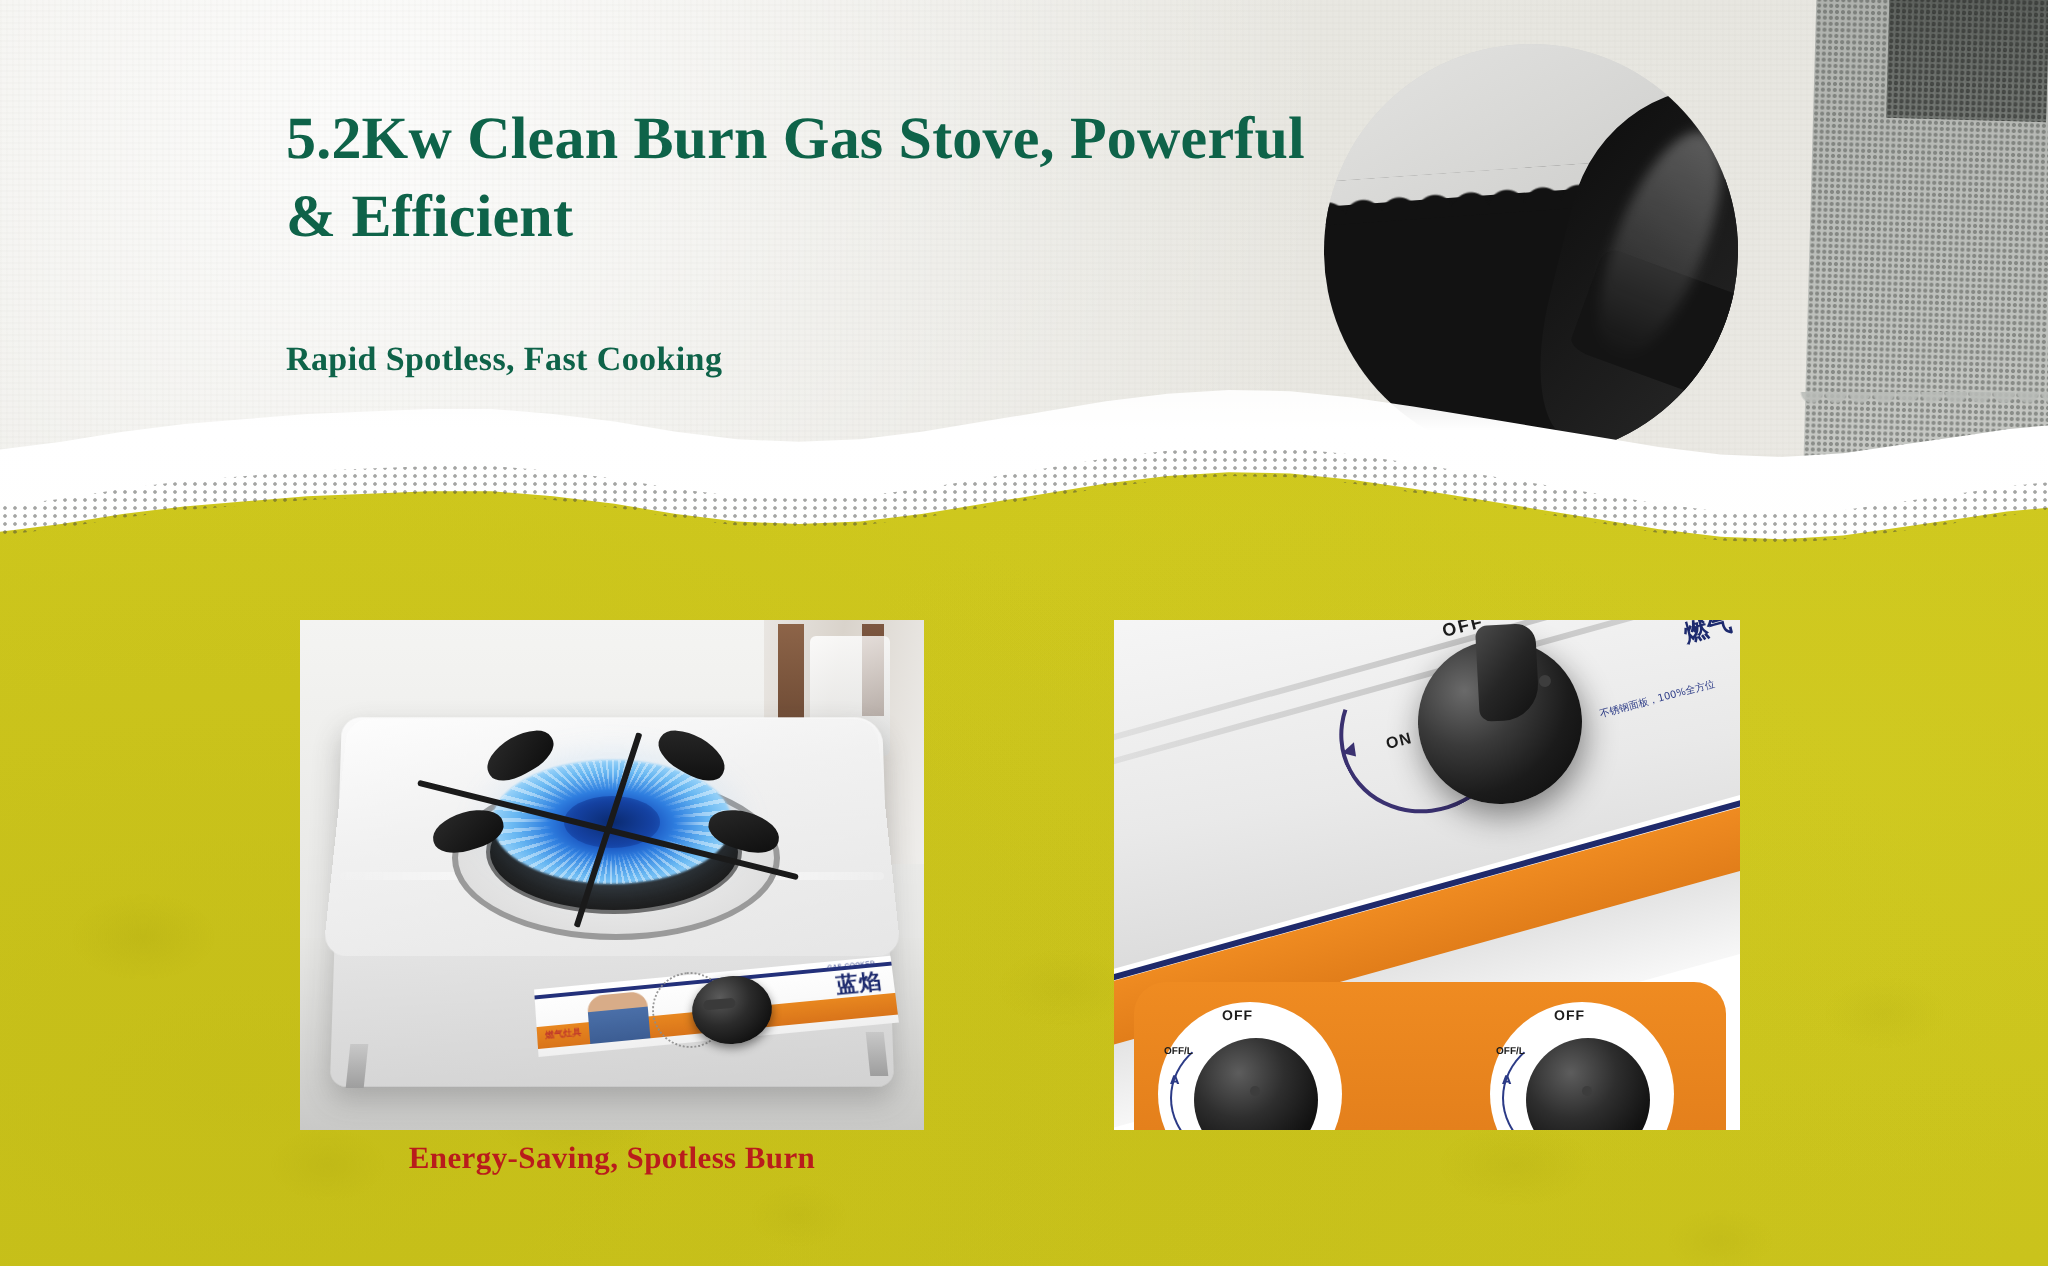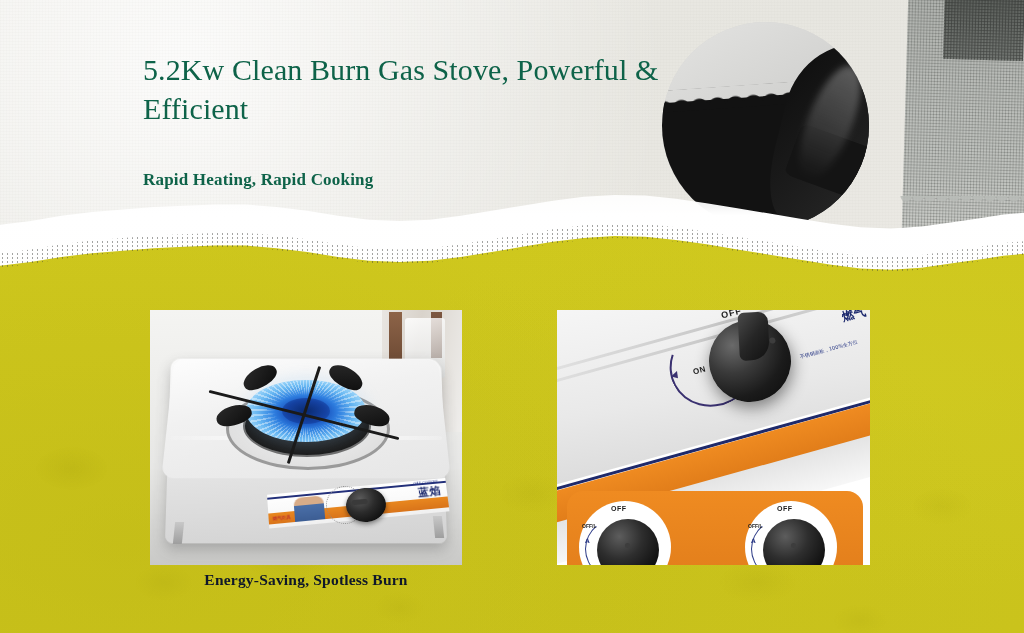--- a/index.html
+++ b/index.html
@@ -88,21 +88,21 @@
     mask-repeat: repeat-x;
   }
 
   
   .headline {
     position: absolute;
     left: 143px; top: 50px;
     width: 540px;
     font-size: 30px;
     line-height: 1.3;
-    font-weight: 400;
+    font-weight: 700;
     letter-spacing: .1px;
     color: #0e6349;
     margin: 0;
   }
   .subheadline {
     position: absolute;
     left: 143px; top: 170px;
     font-size: 17px;
     font-weight: 700;
     color: #0e6349;
@@ -662,41 +662,41 @@
     border-right-color: transparent;
     border-top-color: transparent;
   }
 
   
   .caption {
     position: absolute;
     top: 571px;
     font-size: 15.5px;
     font-weight: 700;
-    color: #0f172a;
+    color: #b91c1c;
     text-align: center;
     letter-spacing: .2px;
   }
   .caption-left  { left: 150px; width: 312px; }
   .caption-right { left: 557px; width: 313px; }
 </style>
 </head>
 <body>
 
 <div class="banner">
 
   <div class="paper-top"></div>
   <div class="paper-grain"></div>
 
   <div class="news-strip"></div>
   <div class="news-dark"></div>
   <div class="news-fray"></div>
 
   <h1 class="headline">5.2Kw Clean Burn Gas Stove, Powerful &amp; Efficient</h1>
-  <p class="subheadline">Rapid Heating, Rapid Cooking</p>
+  <p class="subheadline">Rapid Spotless, Fast Cooking</p>
 
   <div class="circle-inset">
     <div class="ci-bg"></div>
     <div class="ci-floor"></div>
     <div class="ci-blade"></div>
     <div class="ci-serration"></div>
     <div class="ci-arm"></div>
     <div class="ci-arm2"></div>
     <div class="ci-gloss"></div>
   </div>

